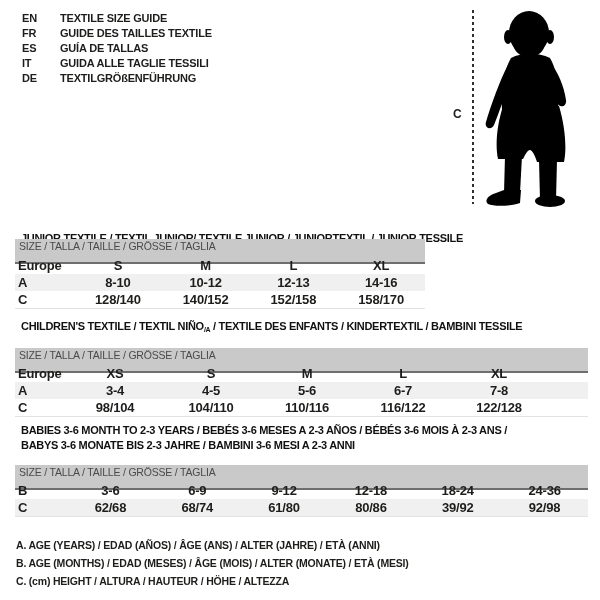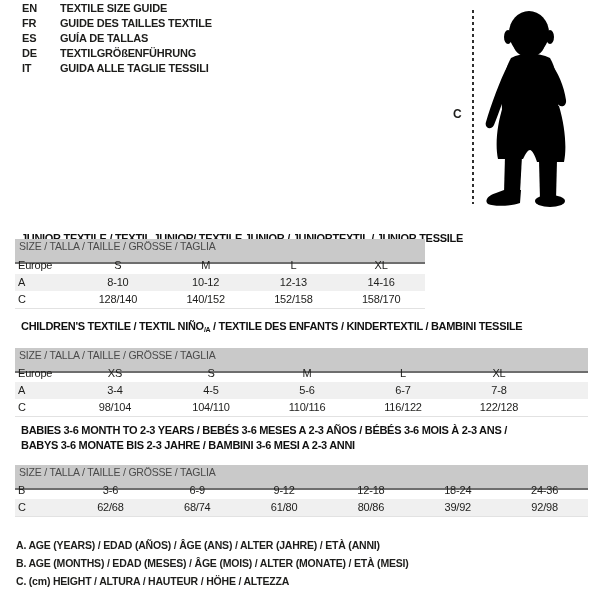--- a/index.html
+++ b/index.html
@@ -6,41 +6,41 @@
     --bar_bg:#c9c9c9; --bar_text:#4a4a4a; --stripe:#f0f0f0;
     --text:#1d1d1b; --bar_edge:#6e6e6e; --rule:#e2e2e2;
   }
   *{margin:0;padding:0;box-sizing:border-box;}
   html,body{background:#fff;}
   .screen{
     position:relative;width:600px;height:600px;background:#fff;overflow:hidden;
     font-family:"Liberation Sans",sans-serif;color:var(--text);
   }
   
-  .langs{position:absolute;left:22px;top:1px;}
+  .langs{position:absolute;left:22px;top:11px;}
   .lang-row{display:flex;line-height:15px;font-size:11px;font-weight:bold;letter-spacing:-0.2px;}
   .lang-code{display:inline-block;width:38px;}
   
   .measure-line{
     position:absolute;left:472px;top:10px;width:2px;height:194px;
     background:repeating-linear-gradient(to bottom,#2e2e2e 0 3px,transparent 3px 6px);
   }
   .fig-label{position:absolute;left:453px;top:107px;font-size:12px;font-weight:bold;}
   .baby{position:absolute;left:478px;top:10px;width:96px;height:198px;}
   
   .tbl-title{position:absolute;font-size:11px;font-weight:bold;letter-spacing:-0.3px;white-space:nowrap;color:#111;}
   .tbl-title .sub{font-size:7px;vertical-align:-2px;}
   .title-line{line-height:15px;}
   .tbl-bar{
     position:absolute;left:15px;height:25px;background:var(--bar_bg);
     border-bottom:2px solid var(--bar_edge);color:var(--bar_text);
     font-size:10.5px;line-height:15px;padding-left:4px;letter-spacing:-0.2px;white-space:nowrap;
   }
   .tbl-rows{position:absolute;left:15px;border-bottom:1px solid var(--rule);}
-  .row{display:grid;height:17px;line-height:17px;font-size:11px;letter-spacing:-0.2px;}
+  .row{display:grid;height:17px;line-height:17px;font-size:13px;letter-spacing:-0.2px;font-weight:bold;}
   .row.striped{background:var(--stripe);}
   .cell{display:block;}
   .cell.label{text-align:left;padding-left:3px;}
   .cell.val{text-align:center;}
   .t0.tbl-title{left:21px;top:231px;}
   .t0.tbl-bar{top:239px;width:410px;}
   .t0.tbl-rows{top:257px;width:410px;}
   .t0 .row{grid-template-columns:59px repeat(4,1fr);}
   .t1.tbl-title{left:21px;top:319px;}
   .t1.tbl-bar{top:348px;width:573px;}
@@ -66,26 +66,26 @@
       </div>
       <div class="lang-row">
         <span class="lang-code">FR</span>
         <span class="lang-text">GUIDE DES TAILLES TEXTILE</span>
       </div>
       <div class="lang-row">
         <span class="lang-code">ES</span>
         <span class="lang-text">GUÍA DE TALLAS</span>
       </div>
       <div class="lang-row">
+        <span class="lang-code">IT</span>
+        <span class="lang-text">GUIDA ALLE TAGLIE TESSILI</span>
+      </div>
+      <div class="lang-row">
         <span class="lang-code">DE</span>
         <span class="lang-text">TEXTILGRÖßENFÜHRUNG</span>
-      </div>
-      <div class="lang-row">
-        <span class="lang-code">IT</span>
-        <span class="lang-text">GUIDA ALLE TAGLIE TESSILI</span>
       </div>
     </div>
 
   <div class="measure-line"></div>
   <div class="fig-label">C</div>
 
   <svg class="baby" viewBox="0 0 96 198" aria-hidden="true">
     <g fill="#000">
       <ellipse cx="51" cy="23" rx="20" ry="22"></ellipse>
       <ellipse cx="51" cy="33" rx="16" ry="14"></ellipse>

